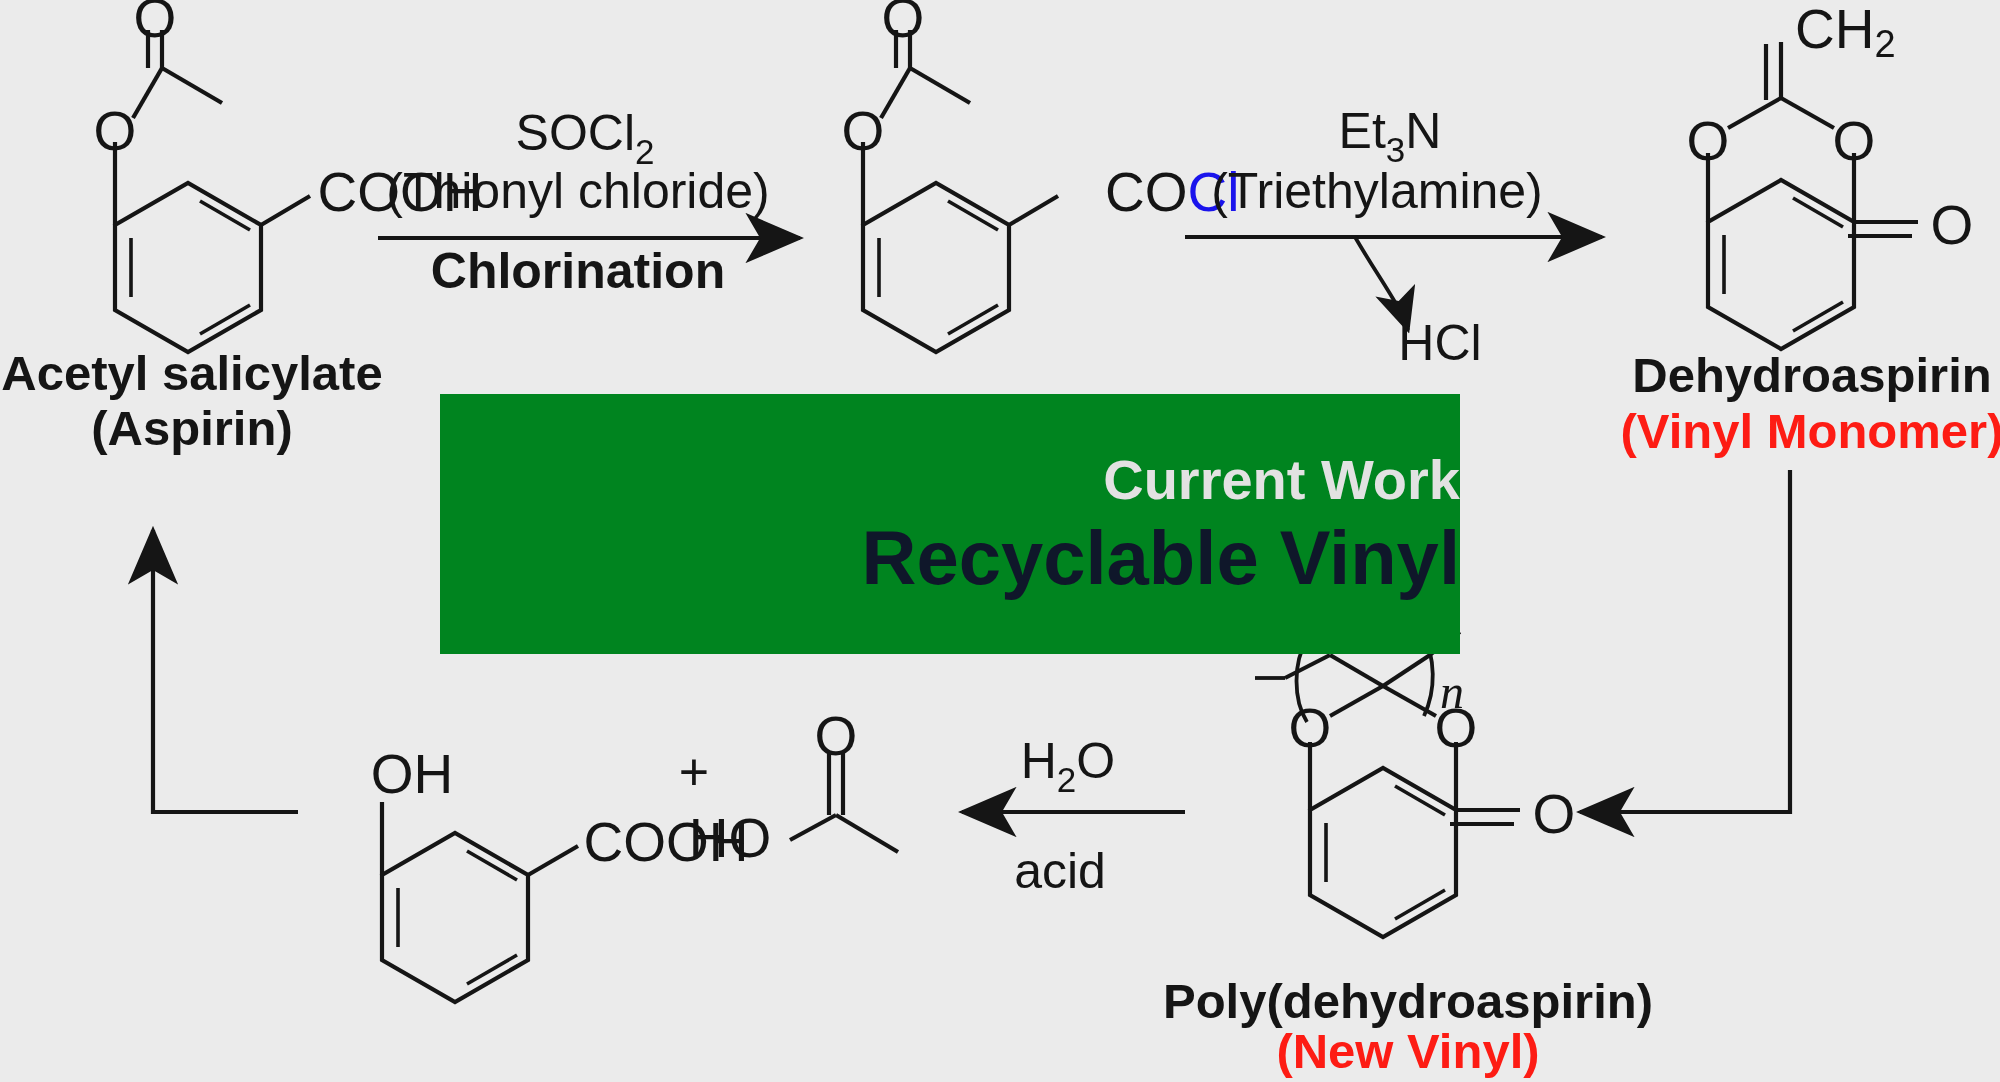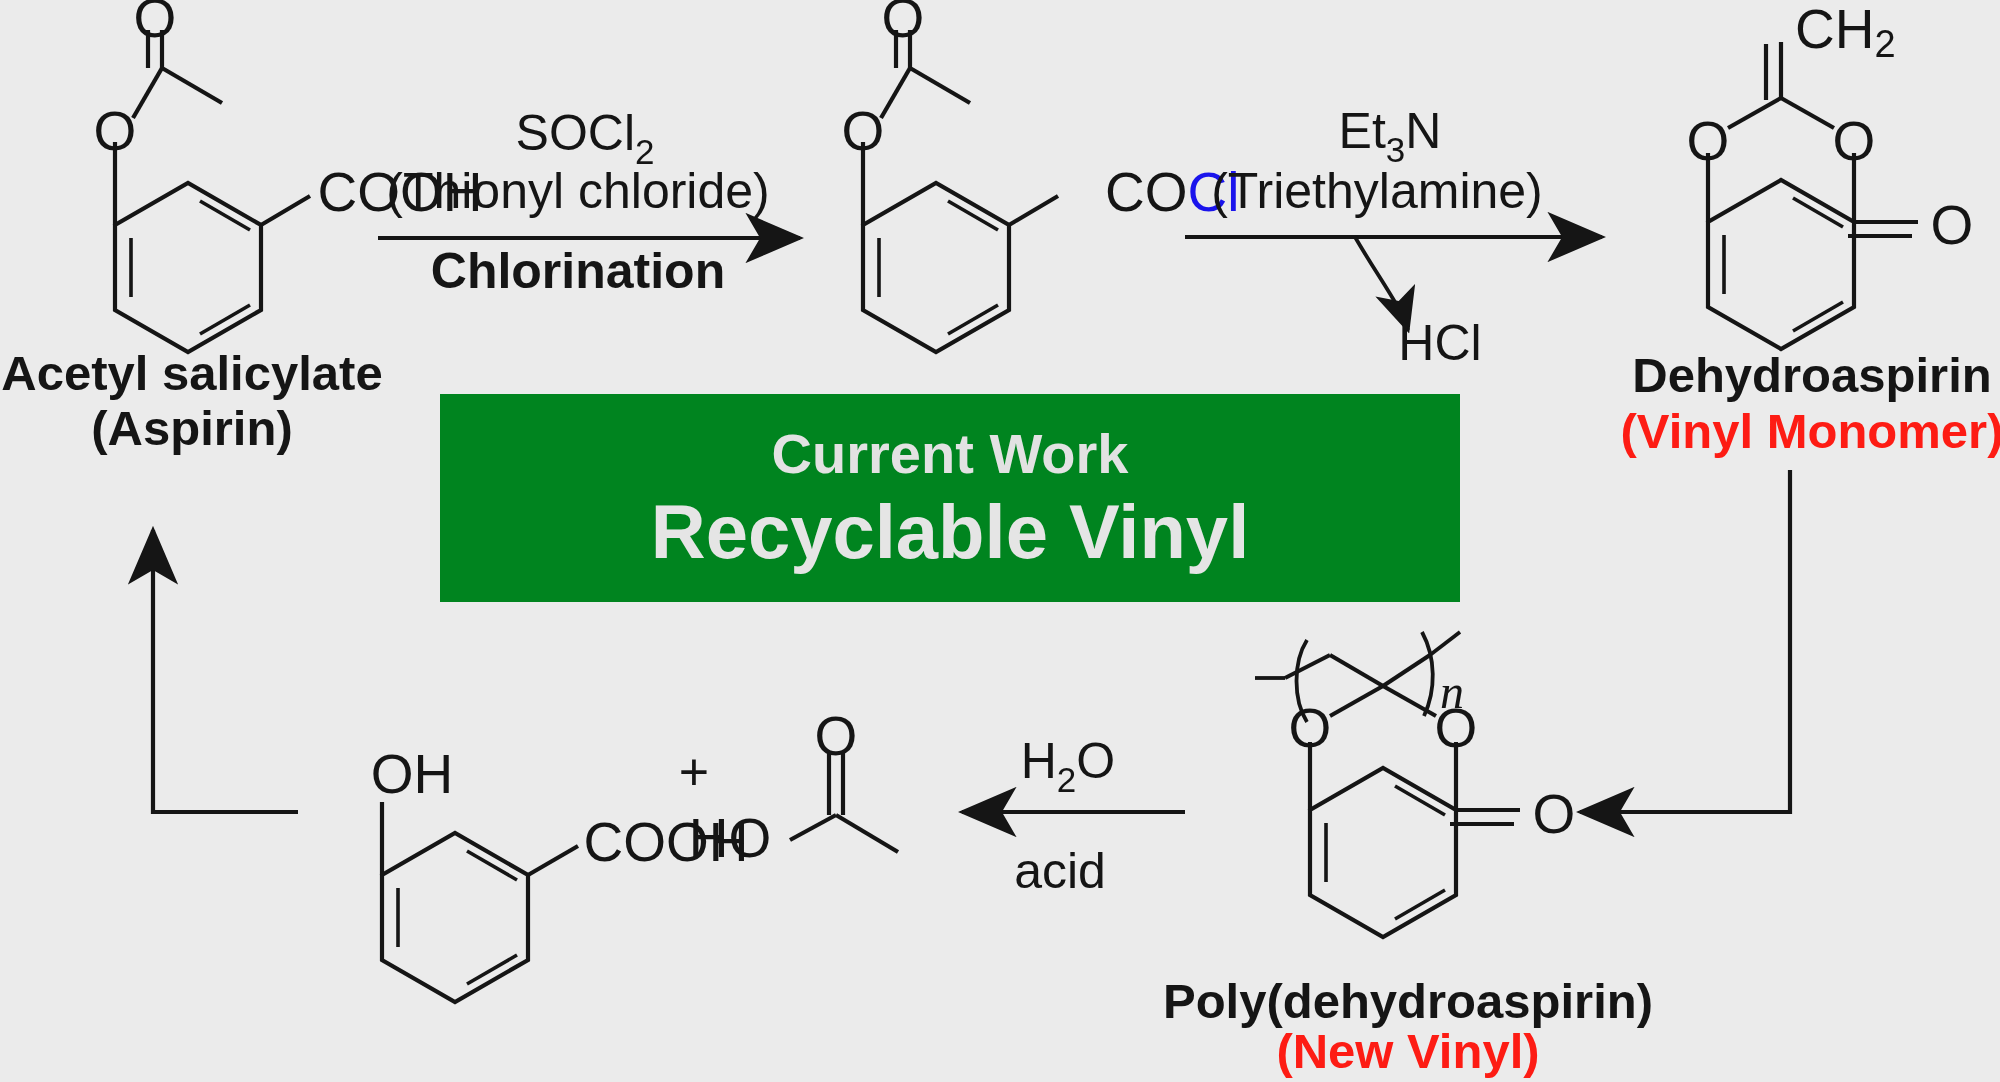--- a/index.html
+++ b/index.html
@@ -93,21 +93,21 @@
     font-size: 56px;
     color: #e2e2e2;
     letter-spacing: 0px;
     line-height: 1.0;
     margin-bottom: 12px;
   }
   .hl-line2 {
     font-family: "Liberation Sans", sans-serif;
     font-weight: bold;
     font-size: 76px;
-    color: #e5e5e5;
+    color: #0f172a;
     line-height: 1.0;
   }
 </style>
 </head>
 <body>
 
 <div id="scheme-root">
 
   <svg class="scheme-svg" viewBox="0 0 2000 1082">
     <defs>
@@ -272,18 +272,18 @@
       <line class="bond" x1="528" y1="875" x2="578" y2="846"></line>
       <text class="atom" x="412" y="778">OH</text>
       <text class="atom" x="666" y="846">COOH</text>
     </g>
 
     <g>
       <path class="arrow-line" d="M298,812 L153,812 L153,530" marker-end="url(#arrowR)"></path>
     </g>
   </svg>
 
-  <div class="highlight-box" style="left:440px; top:394px; width:1020px; height:208px;">
+  <div class="highlight-box" style="left:440px; top:394px; width:1020px; height:260px;align-items:flex-end;">
     <div class="hl-line1">Current Work</div>
     <div class="hl-line2">Recyclable Vinyl</div>
   </div>
 
 </div>
 
 </body></html>

